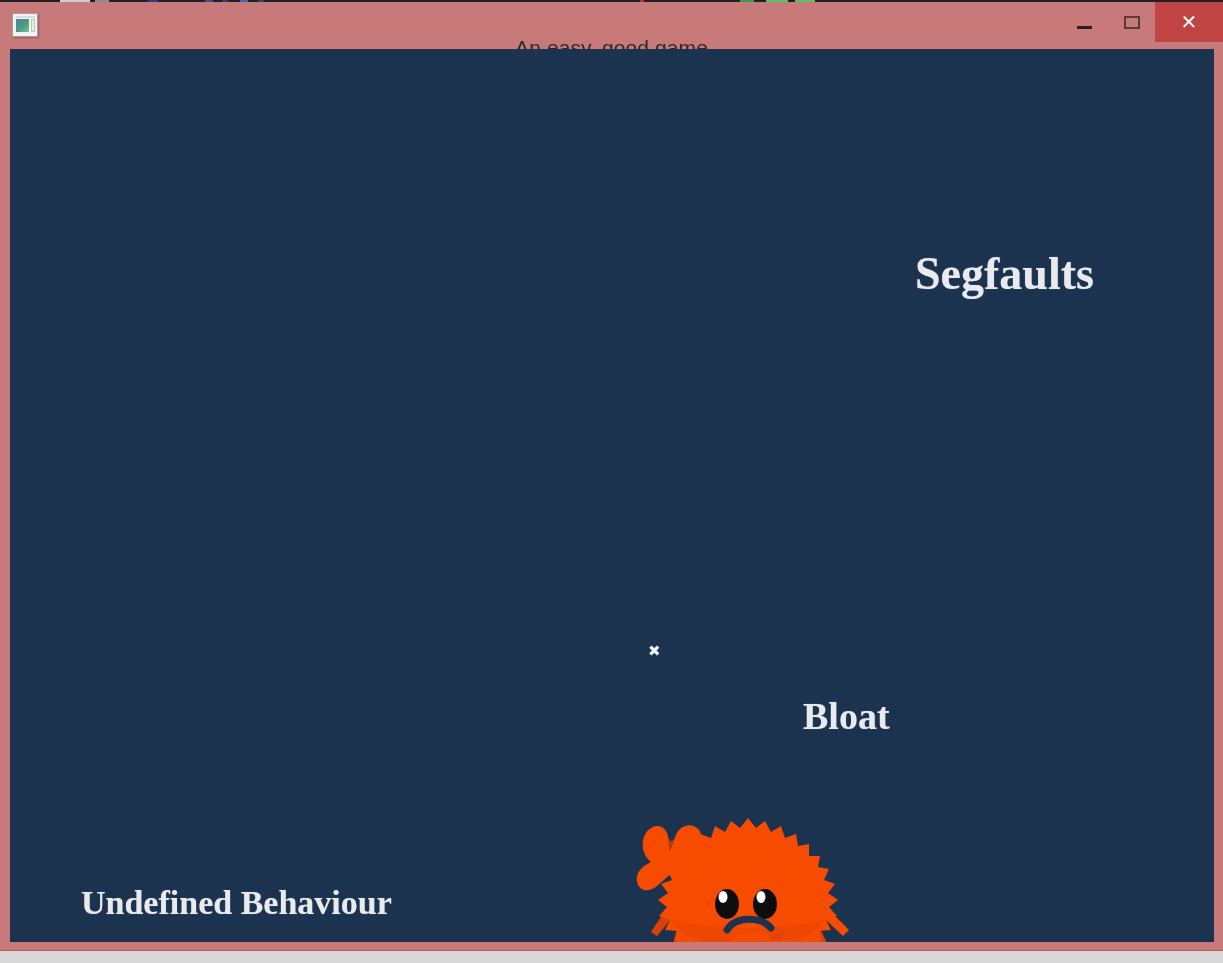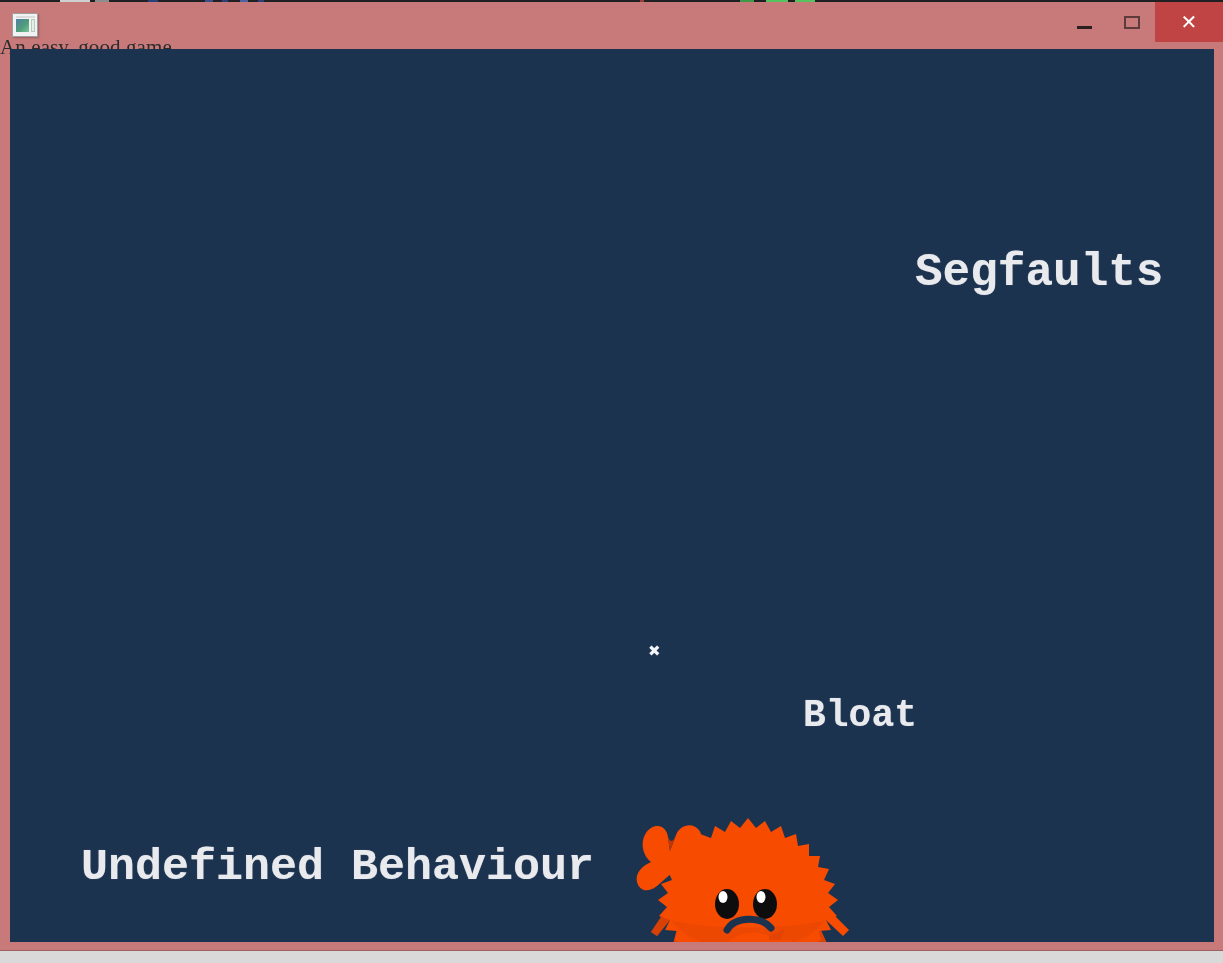--- a/index.html
+++ b/index.html
@@ -89,24 +89,24 @@
   }
   #window-icon .ico-top {
     position: absolute;
     left: 3px; top: 2px;
     width: 19px; height: 2px;
     background: #dcdcdc;
   }
 
   #window-title {
     width: 100%;
-    text-align: left;
+    text-align: center;
     font-size: 21px;
     color: #2b2b2b;
-    font-family: Liberation Serif, serif;
+    font-family: Liberation Sans, sans-serif;
     letter-spacing: 0.1px;
     user-select: none;
     margin-top: 44px;
   }
 
   #window-controls {
     position: absolute;
     right: 0;
     top: 0;
     height: 40px;
@@ -157,21 +157,21 @@
     top: 47px;
     width: 1204px;
     height: 893px;
     background: #1c3350;
     overflow: hidden;
   }
 
   .word {
     position: absolute;
     color: #e8eaee;
-    font-family: Liberation Mono, monospace;
+    font-family: Liberation Serif, serif;
     font-weight: 700;
     white-space: nowrap;
     user-select: none;
     text-shadow: 0 0 1px rgba(255,255,255,0.35);
   }
 
   #word-segfaults {
     left: 905px;
     top: 198px;
     font-size: 46px;
@@ -255,21 +255,21 @@
         </button>
       </div>
     </div>
 
     <div id="game-canvas">
 
       <div class="word" id="word-segfaults" style="left: 905px; top: 198px; font-size: 46px;">Segfaults</div>
 
       <div class="word" id="word-bloat" style="left: 793px; top: 645px; font-size: 38px;">Bloat</div>
 
-      <div class="word" id="word-undefined-behaviour" style="left: 71px; top: 793px; font-size: 45px;">Undefined Behaviour</div>
+      <div class="word" id="word-undefined-behaviour" style="left: 71px; top: 835px; font-size: 34px;">Undefined Behaviour</div>
 
       <div id="particle-marker">✖</div>
 
       <div id="crab">
         <svg viewBox="0 0 250 180" xmlns="http://www.w3.org/2000/svg" aria-hidden="true">
 
           <g>
             <path d="M28 58 C16 48 18 30 28 24 C36 19 44 24 45 33 L47 47 L53 31 C57 20 70 18 76 26 C82 34 78 46 70 52 L50 68 L34 82 C24 90 16 86 14 78 C12 69 19 62 28 58 Z" fill="#f74c00"></path>
             <path d="M45 33 L47 47 L53 31 C50 38 48 39 45 33 Z" fill="#c0370a"></path>
           </g>

